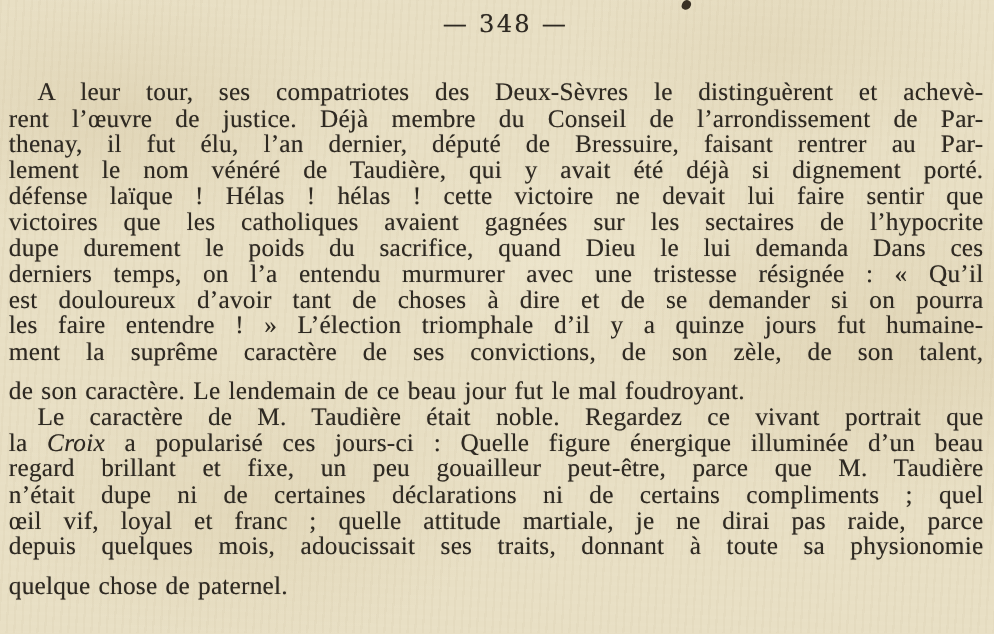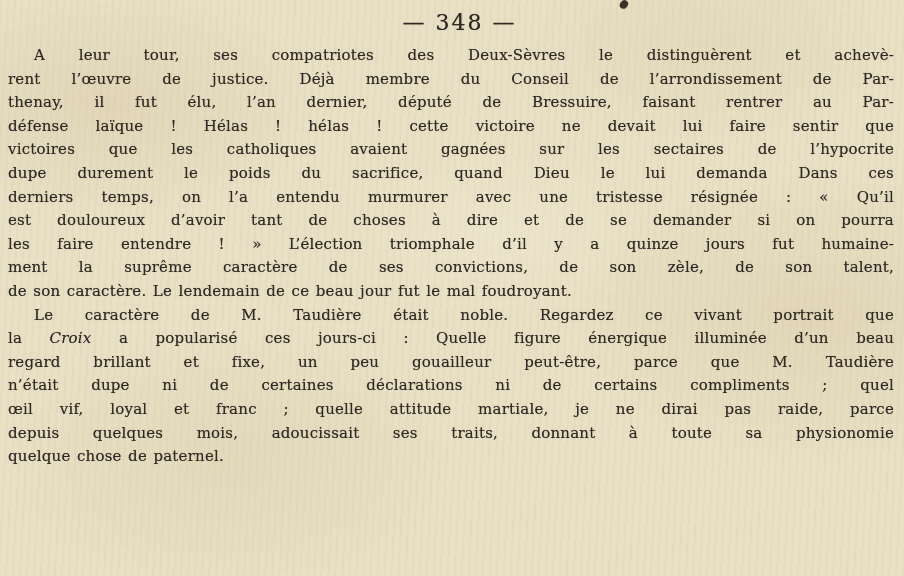--- a/index.html
+++ b/index.html
@@ -47,57 +47,60 @@
     font-size: 22px;
     line-height: 27px;
     color: var(--ink, #2e2922);
     letter-spacing: 2px;
     text-shadow: 0 0 0.7px rgba(46,41,34,0.55);
     padding-left: 15px;
   }
   .text-block {
     position: absolute;
     left: 8px;
-    top: 44px;
+    top: 72px;
     width: 886px;
     color: var(--ink, #2e2922);
-    font-size: 15px;
+    font-size: 23px;
     letter-spacing: 0.2px;
     word-spacing: 1.5px;
     text-shadow: 0 0 0.7px rgba(46,41,34,0.5);
+    font-family: Liberation Serif, serif;
   }
   .line {
     height: 23.6px;
     line-height: 23.6px;
     text-align: justify;
     text-align-last: justify;
     white-space: normal;
     overflow: visible;
   }
   .line.indent { text-indent: 26px; }
   .line.last {
     text-align: left;
     text-align-last: left;
+    margin-top: 12px;
   }
   .italic { font-style: italic; margin-top: 44px; }
 </style>
 </head>
 <body>
 
 <div class="paper"></div>
 <div class="speck"></div>
 
 <div class="page-number">— 348 —</div>
 
 <div class="text-block">
 
   <div>
     <div class="line indent">A leur tour, ses compatriotes des Deux-Sèvres le distinguèrent et achevè-</div>
     <div class="line">rent l’œuvre de justice. Déjà membre du Conseil de l’arrondissement de Par-</div>
     <div class="line">thenay, il fut élu, l’an dernier, député de Bressuire, faisant rentrer au Par-</div>
+    <div class="line">lement le nom vénéré de Taudière, qui y avait été déjà si dignement porté.</div>
     <div class="line">défense laïque ! Hélas ! hélas ! cette victoire ne devait lui faire sentir que</div>
     <div class="line">victoires que les catholiques avaient gagnées sur les sectaires de l’hypocrite</div>
     <div class="line">dupe durement le poids du sacrifice, quand Dieu le lui demanda Dans ces</div>
     <div class="line">derniers temps, on l’a entendu murmurer avec une tristesse résignée : « Qu’il</div>
     <div class="line">est douloureux d’avoir tant de choses à dire et de se demander si on pourra</div>
     <div class="line">les faire entendre ! » L’élection triomphale d’il y a quinze jours fut humaine-</div>
     <div class="line">ment la suprême caractère de ses convictions, de son zèle, de son talent,</div>
     <div class="line last">de son caractère. Le lendemain de ce beau jour fut le mal foudroyant.</div>
   </div>
 

